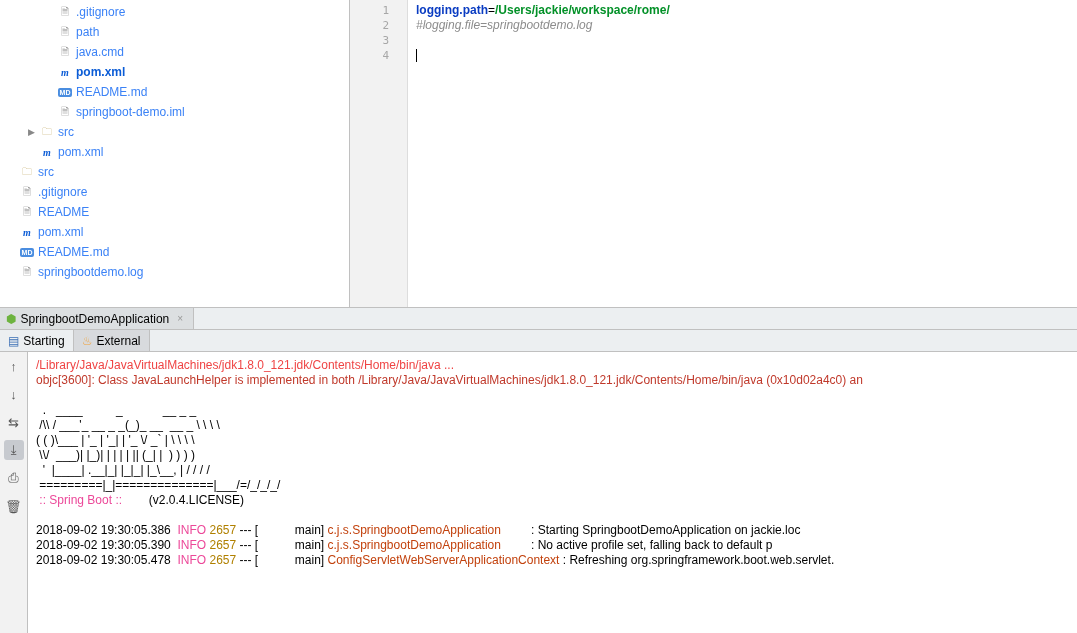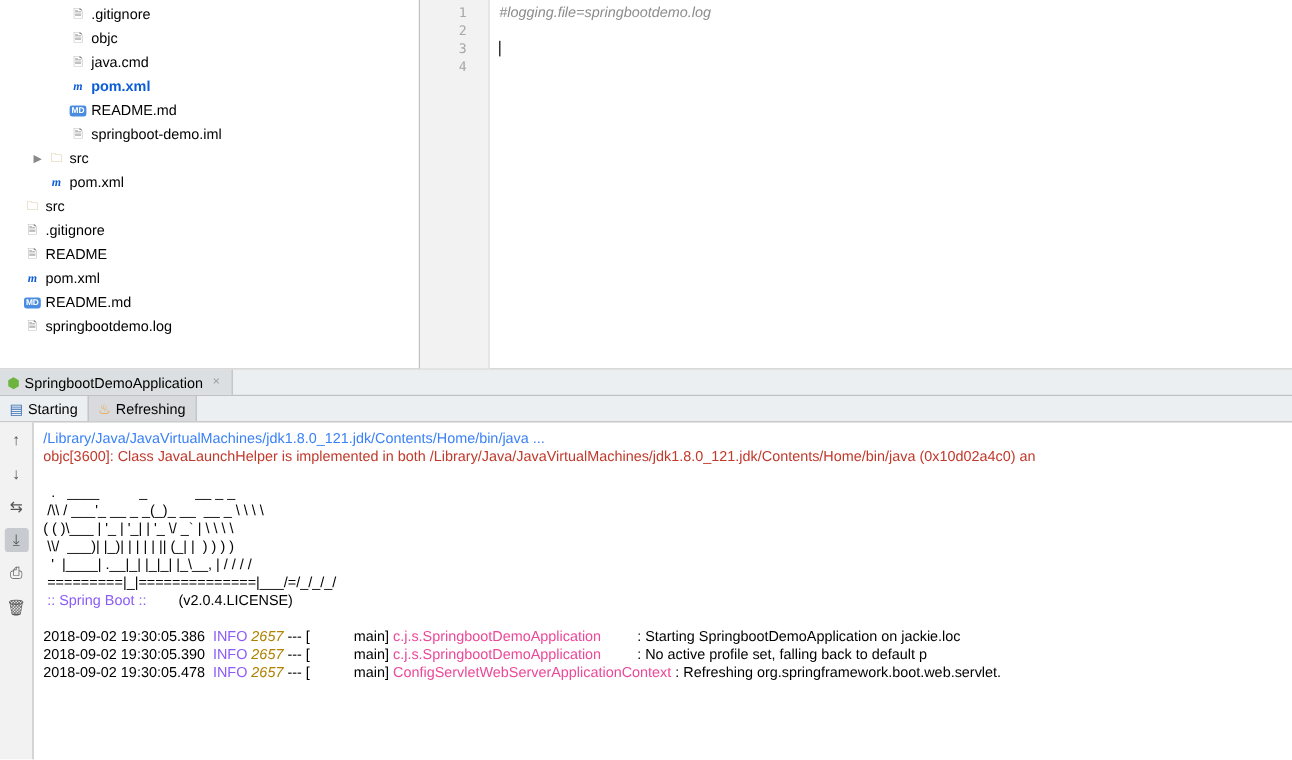--- a/index.html
+++ b/index.html
@@ -2,21 +2,21 @@
 <html><head>
 <meta charset="utf-8">
 <style>
 * { margin: 0; padding: 0; box-sizing: border-box; font-family: -apple-system, "Helvetica Neue", Arial, sans-serif; font-size: 12px; }
 html, body { width: 1077px; height: 633px; overflow: hidden; background: #fff; }
 .root { display: flex; flex-direction: column; height: 100%; }
 .top { display: flex; height: 308px; border-bottom: 1px solid #c0c0c0; }
 .tree { width: 350px; border-right: 1px solid #c0c0c0; overflow: hidden; padding-top: 2px; }
 .tree-row { display: flex; align-items: center; height: 20px; padding-left: 4px; white-space: nowrap; }
 .tree-row .icon { width: 14px; height: 14px; display: inline-flex; align-items: center; justify-content: center; margin-right: 4px; font-size: 10px; }
-.tree-row .label { color: #000000; }
+.tree-row .label { color: #3b82f6; }
 .tree-row .blue { color: #0b5cd6; font-weight: bold; }
 .indent-0 { padding-left: 8px; } .indent-1 { padding-left: 28px; } .indent-3 { padding-left: 46px; }
 .arrow { width: 12px; color: #888; font-size: 9px; display:inline-block; }
 .gutter { width: 58px; border-right: 1px solid #ddd; background: #f2f2f2; padding-top: 3px; }
 .gutter div { text-align: right; padding-right: 18px; color: #a7a7a7; font-family: Menlo, monospace; font-size: 11px; line-height: 15px; }
 .editor { flex: 1; padding: 3px 8px; font-family: Menlo, monospace; font-size: 11px; line-height: 15px; }
 .kw { color: #0a3cc2; font-weight: bold; }
 .val { color: #039128; font-weight: bold; }
 .cmt { color: #8c8c8c; font-style: italic; }
 .caret { display:inline-block; width:1px; height:13px; background:#000; vertical-align:middle; }
@@ -24,25 +24,25 @@
 .runtab { display:flex; align-items:center; padding:2px 10px 2px 6px; background:#dcdfe1; border-right:1px solid #c0c0c0; height:100%; gap:4px;}
 .tabclose { color:#999; font-size:10px; margin-left:4px; }
 .consoletabs { display:flex; align-items:center; height:22px; background:#eceff1; border-bottom:1px solid #c0c0c0; }
 .console-tab { display:flex; align-items:center; padding:2px 8px; height:100%; gap:4px; }
 .console-tab.active { background:#d8dadd; border-right:1px solid #c0c0c0; border-left:1px solid #c0c0c0; }
 .bottom { display:flex; flex:1; }
 .toolcol { width:28px; background:#f2f2f2; border-right:1px solid #c0c0c0; display:flex; flex-direction:column; align-items:center; padding-top:4px; gap:8px;}
 .toolbtn { width:20px; height:20px; display:flex; align-items:center; justify-content:center; color:#555; font-size:13px; }
 .toolbtn.sel { background:#c7cacf; border-radius:3px; }
 .console { flex:1; padding:6px 8px; font-family: Menlo, monospace; font-size:11.5px; line-height:15px; overflow:hidden; white-space:pre; }
-.c-head { color:#3b82f6; }
+.c-head { color:#ef4444; }
 .c-red { color:#c0392b; }
-.c-green { color:#8b5cf6; }
-.c-orange { color:#b08000;font-style:italic; }
-.c-cyan { color:#ec4899; }
+.c-green { color:#ec4899; }
+.c-orange { color:#b08000; }
+.c-cyan { color:#c2410c; }
 .icon-file { color:#888; }
 .icon-maven { color:#0b5cd6; font-weight:bold; font-style:italic; font-family:serif; }
 .icon-md { background:#4a8de0; color:#fff; font-size:7px; font-weight:bold; padding:1px 2px; border-radius:2px; }
 .icon-folder { color:#bfa760; }
 .icon-spring { color:#6db33f; }
 .icon-fire { color:#f1a33c; }
 </style>
 </head>
 <body>
 
@@ -51,21 +51,21 @@
     <div class="tree">
 
     <div class="tree-row indent-3">
           <span class="arrow"></span>
           <span class="icon icon-file">🗎</span>
           <span class="label">.gitignore</span>
         </div>
         <div class="tree-row indent-3">
           <span class="arrow"></span>
           <span class="icon icon-file">🗎</span>
-          <span class="label">objc</span>
+          <span class="label">path</span>
         </div>
         <div class="tree-row indent-3">
           <span class="arrow"></span>
           <span class="icon icon-file">🗎</span>
           <span class="label">java.cmd</span>
         </div>
         <div class="tree-row indent-3">
           <span class="arrow"></span>
           <span class="icon icon-maven">m</span>
           <span class="label blue">pom.xml</span>
@@ -125,20 +125,21 @@
           <span class="label">springbootdemo.log</span>
         </div>
       </div>
     <div class="gutter">
         <div>1</div>
         <div>2</div>
         <div>3</div>
         <div>4</div>
       </div>
     <div class="editor">
+      <div><span class="kw">logging.path</span><span>=</span><span class="val">/Users/jackie/workspace/rome/</span></div>
       <div><span class="cmt">#logging.file=springbootdemo.log</span></div>
       <div>&nbsp;</div>
       <div><span class="caret"></span></div>
     </div>
   </div>
 
   <div class="runtab-bar">
     <div class="runtab">
       <span class="icon-spring">⬢</span>
       <span>SpringbootDemoApplication</span>
@@ -146,21 +147,21 @@
     </div>
   </div>
 
   <div class="consoletabs">
     <div class="console-tab">
       <span style="color:#3b6fb5">▤</span>
       <span>Starting</span>
     </div>
     <div class="console-tab active">
       <span class="icon-fire">♨</span>
-      <span>Refreshing</span>
+      <span>External</span>
     </div>
   </div>
 
   <div class="bottom">
     <div class="toolcol">
       <div class="toolbtn">↑</div>
       <div class="toolbtn">↓</div>
       <div class="toolbtn">⇆</div>
       <div class="toolbtn sel">⤓</div>
       <div class="toolbtn">⎙</div>

